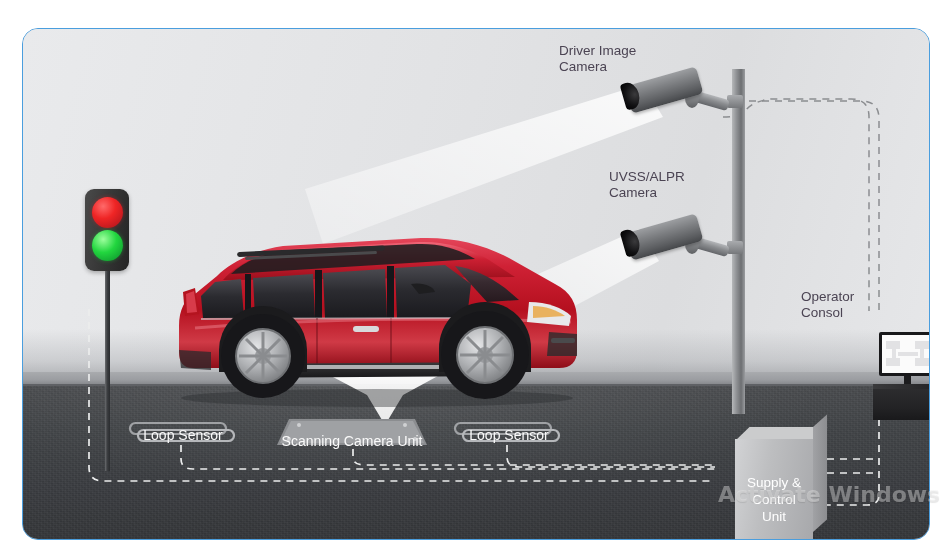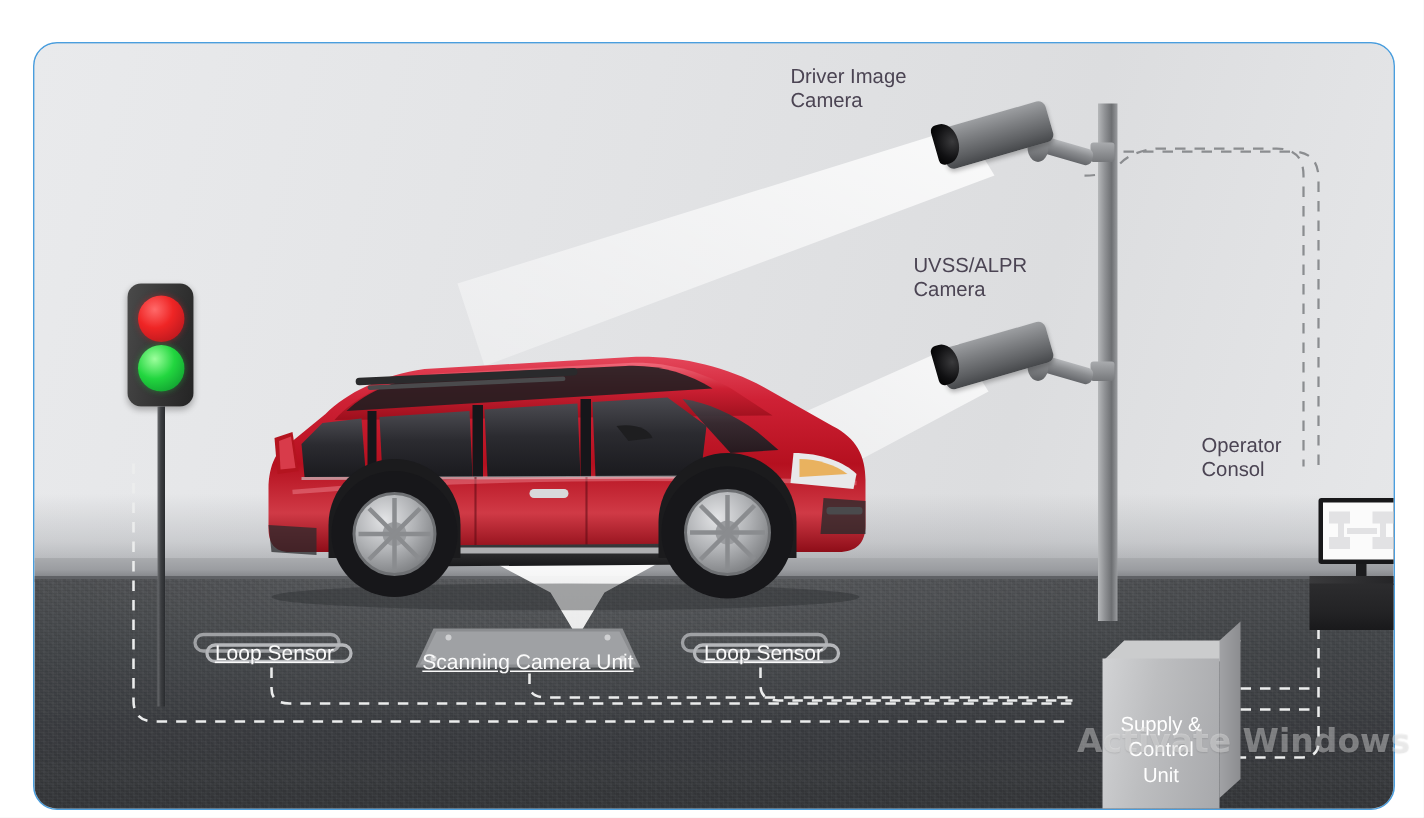--- a/index.html
+++ b/index.html
@@ -109,21 +109,20 @@
     white-space: pre-line;
   }
   .label-white {
     position: absolute;
     color: #fafafa;
     font-size: 14px;
     line-height: 17px;
     z-index: 24;
     white-space: pre-line;
     text-align: center;
-    text-decoration: underline;
   }
 
   
   #traffic-light { position: absolute; left: 62px; top: 160px; z-index: 20; }
   .tl-housing {
     position: relative;
     width: 44px; height: 82px;
     border-radius: 9px;
     background: linear-gradient(100deg,#4a4a4a 0%, #3a3a3a 40%, #242424 100%);
     box-shadow: 0 2px 4px rgba(0,0,0,.28);
@@ -523,21 +522,21 @@
 
         <path d="M484,416 L484,428 Q484,438 496,438 L692,438"></path>
 
         <path d="M856,390 L856,466 Q856,476 844,476 L792,476"></path>
 
         <path d="M804,430 L856,430"></path>
         <path d="M804,444 L856,444"></path>
       </g>
     </svg>
 
-    <div class="label-dark" style="left:504px;top:14px">Driver Image
+    <div class="label-dark" style="left:536px;top:14px">Driver Image
 Camera</div>
 
     <div class="label-dark" style="left:586px;top:140px">UVSS/ALPR
 Camera</div>
 
     <div class="label-dark" style="left:778px;top:260px">Operator
 Consol</div>
 
     <div class="label-white" style="left:96px;top:398px;width:128px">Loop Sensor</div>
 

